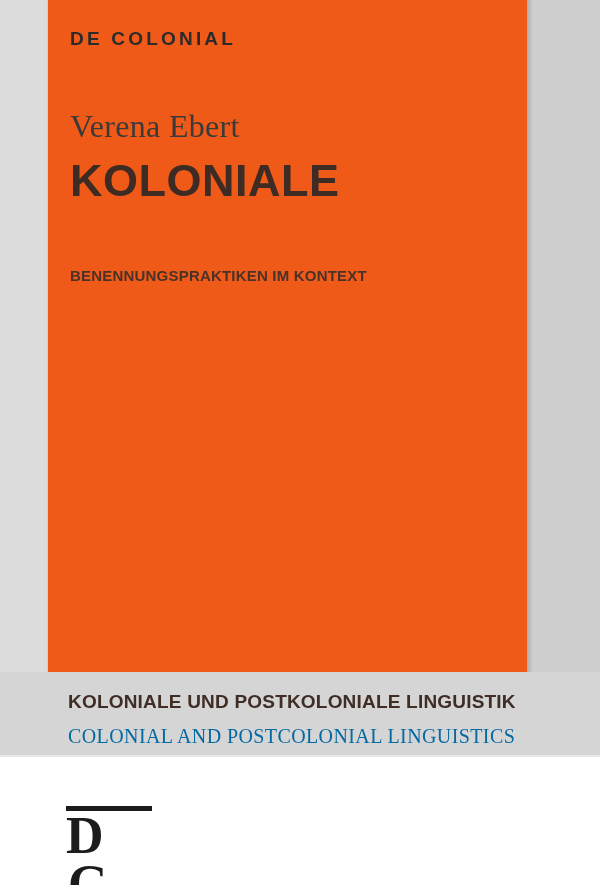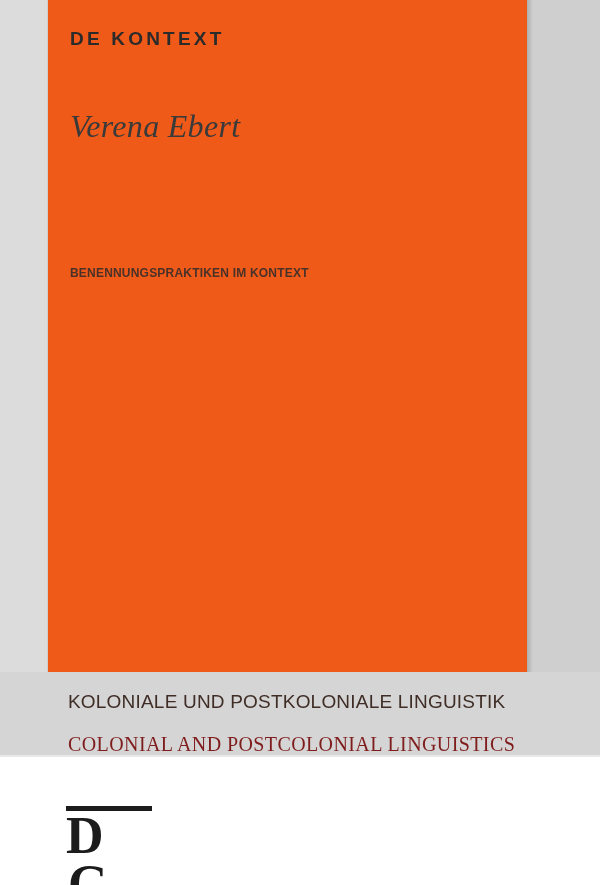--- a/index.html
+++ b/index.html
@@ -103,21 +103,20 @@
     font-family: "Liberation Sans", sans-serif;
   }
 
   
   .author {
     position: absolute;
     left: 70px;
     top: 108px;
     font-family: "Liberation Serif", serif;
     font-size: 32px;
-    font-style: italic;
     color: #3a3a3a;
     letter-spacing: 0.3px;
   }
 
   
   .title {
     position: absolute;
     left: 70px;
     top: 155px;
     width: 450px;
@@ -129,49 +128,49 @@
     text-transform: uppercase;
   }
   .title-line { display: block; }
 
   
   .subtitle {
     position: absolute;
     left: 70px;
     top: 265px;
     width: 440px;
-    font-size: 12px;
+    font-size: 15px;
     font-weight: bold;
     line-height: 1.45;
     color: #4a3229;
     letter-spacing: 0.2px;
     text-transform: uppercase;
   }
   .subtitle-line { display: block; }
 
   
   .series {
     position: absolute;
     left: 68px;
     top: 690px;
     width: 470px;
   }
   .series-de {
     font-size: 19px;
-    font-weight: normal;
+    font-weight: bold;
     color: #3f2d26;
     letter-spacing: 0.2px;
     text-transform: uppercase;
     line-height: 1.3;
   }
   .series-en {
-    margin-top: 16px;
+    margin-top: 8px;
     font-family: "Liberation Serif", serif;
     font-size: 20px;
-    color: #7f1d1d;
+    color: #0369a1;
     letter-spacing: 0.4px;
     text-transform: uppercase;
     line-height: 1.3;
   }
 
   
   .logo {
     position: absolute;
     left: 66px;
     top: 806px;
@@ -210,25 +209,26 @@
   <div class="spine-band"></div>
   <div class="spine-line"></div>
 
   <div class="orange-block"></div>
   <div class="orange-shadow"></div>
 
   <div class="bottom-area"></div>
   <div class="white-strip"></div>
   <div class="white-strip-edge"></div>
 
-  <div class="publisher">DE KONTEXT</div>
+  <div class="publisher">DE COLONIAL</div>
 
   <div class="author">Verena Ebert</div>
 
   <div class="title">
+    <span class="title-line">KOLONIALE</span>
   </div>
 
   <div class="subtitle">
     <span class="subtitle-line">BENENNUNGSPRAKTIKEN IM KONTEXT</span>
   </div>
 
   <div class="series">
     <div class="series-de">KOLONIALE UND POSTKOLONIALE LINGUISTIK</div>
     <div class="series-en">COLONIAL AND POSTCOLONIAL LINGUISTICS</div>
   </div>

